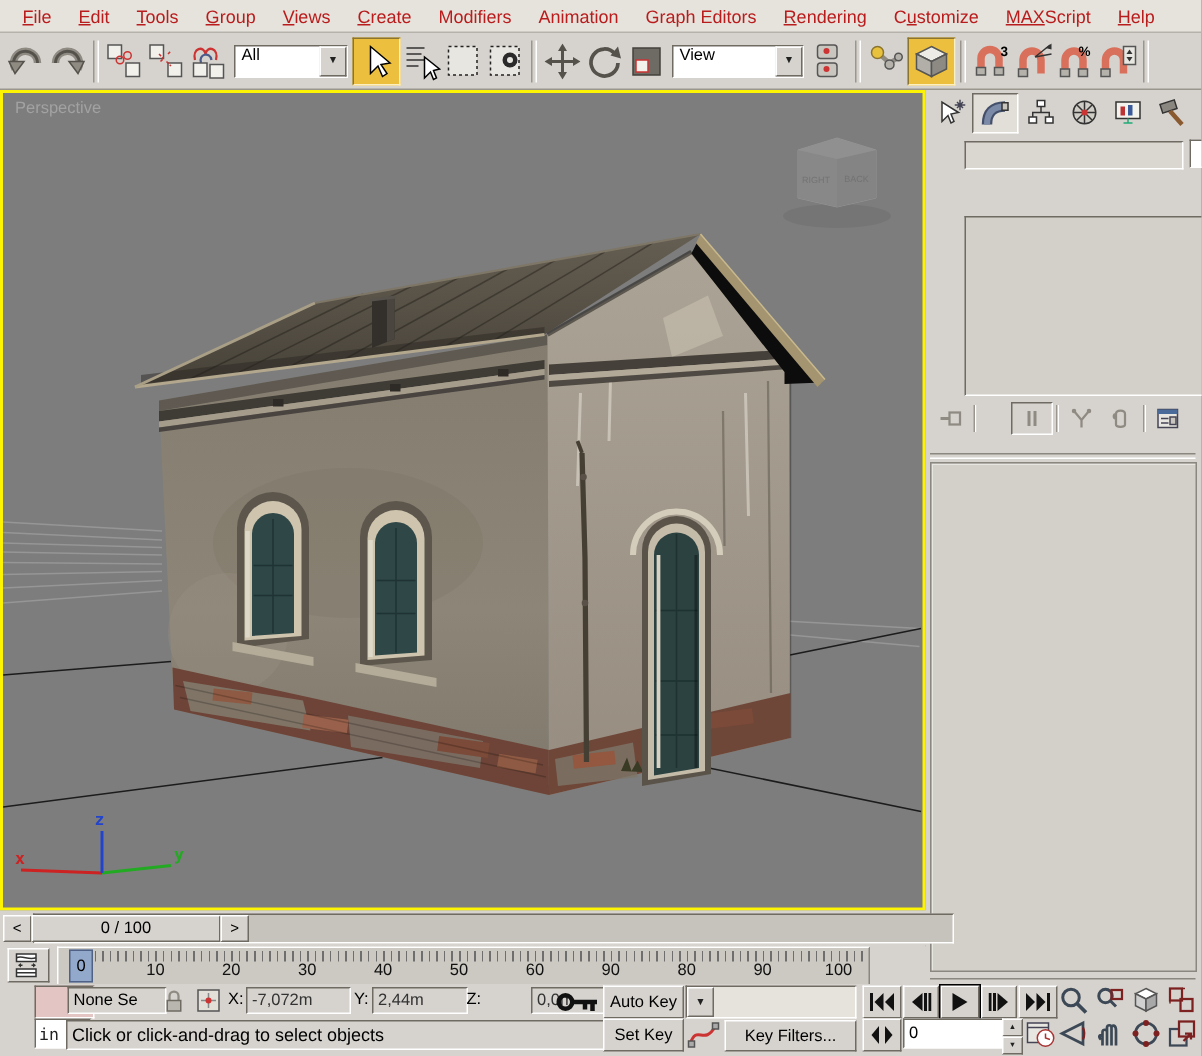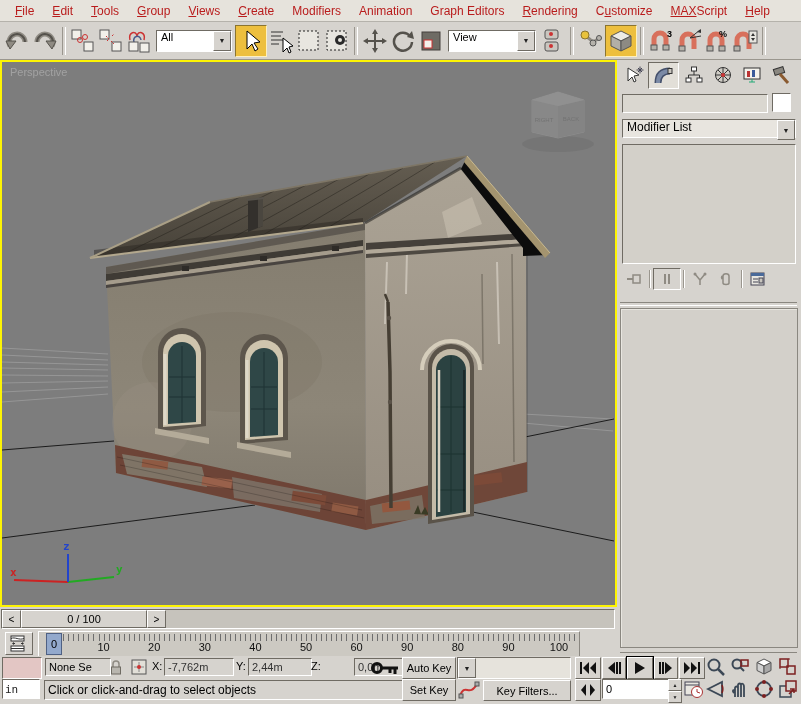--- a/index.html
+++ b/index.html
@@ -1,21 +1,21 @@
 <!DOCTYPE html>
 <html><head>
 <meta charset="utf-8">
 <style>
   html,body{margin:0;padding:0;}
   body{width:801px;height:704px;position:relative;font-family:"Liberation Sans",sans-serif;
        background:#d6d3ce;overflow:hidden;-webkit-font-smoothing:none;}
   .abs{position:absolute;}
   
   .raised{background:#d6d3ce;border:1px solid;border-color:#ffffff #6f6b63 #6f6b63 #ffffff;}
-  .sunken{background:#d6d3ce;border:1px solid;border-color:#6f6b63 #ffffff #ffffff #6f6b63;}
+  .sunken{background:#d6d3ce;border:1px solid;border-color:#6f6b63 #ffffff #ffffff #6f6b63;margin-left:21px;}
   .pressed-yellow{background:#edbf3e;border:1px solid;border-color:#8a7430 #fdf0c0 #fdf0c0 #8a7430;}
   
   #menubar{left:0;top:0;width:801px;height:22px;background:#e6e3dc;border-bottom:1px solid #b5b2ab;
            display:flex;align-items:center;padding-left:6px;box-sizing:border-box;}
   .menu-item{font-size:12px;color:#b91c1c;padding:2px 9px;cursor:default;white-space:nowrap;}
   
   #toolbar{left:0;top:22px;width:801px;height:38px;background:#d6d3ce;display:flex;align-items:center;
            padding-left:3px;box-sizing:border-box;border-bottom:1px solid #9a968e;}
   .tsep{width:2px;height:28px;margin:0 3px;border-left:1px solid #9a968e;border-right:1px solid #fff;}
   .tbtn{width:28px;height:30px;display:flex;align-items:center;justify-content:center;flex:0 0 auto;}
@@ -437,24 +437,20 @@
       <svg width="20" height="20">
           <rect x="3" y="3" width="10" height="6" fill="#8a8780" stroke="#333" transform="rotate(-18 8 6)"></rect>
           <path d="M9,9 L17,18" stroke="#8a5a30" stroke-width="3"></path>
         </svg>
     </div>
   </div>
 
   <input class="abs sunken" style="left: 5px; top: 34px; width: 140px; height: 15px; background: rgb(218, 215, 208); font-size: 11px; font-family: inherit;" value="">
   <div class="abs sunken" style="left:155px;top:33px;width:17px;height:17px;background:#fff;"></div>
 
-  <div class="abs dd" style="left:5px;top:59px;width:174px;height:19px;background:#e8e5df;box-sizing:border-box;">
-    <span class="dd-text" style="font-size:12px;">Modifier List</span>
-    <span class="dd-btn">▼</span>
-  </div>
 
   <div class="abs sunken" style="left:5px;top:84px;width:172px;height:118px;background:#d3d0c9;"></div>
 
   <div class="abs" style="left:4px;top:208px;display:flex;align-items:center;">
     <div class="stack-btn">
       <svg width="18" height="16">
           <path d="M2,8 H8" stroke="#8f8b83" stroke-width="2"></path>
           <rect x="8" y="4" width="7" height="8" fill="none" stroke="#8f8b83" stroke-width="1.5"></rect>
         </svg>
     </div>
@@ -539,21 +535,21 @@
       </svg>
   </div>
   <div class="abs" style="left:130px;top:2px;">
     <svg width="18" height="18">
         <rect x="2" y="2" width="14" height="14" fill="#e2dfd8" stroke="#555"></rect>
         <path d="M9,4 V14 M4,9 H14" stroke="#888"></path>
         <circle cx="9" cy="9" r="2" fill="#c33"></circle>
       </svg>
   </div>
   <span class="abs lbl" style="left:152px;top:4px;">X:</span>
-  <div class="abs field" style="left:164px;top:2px;width:62px;height:16px;">-7,762m</div>
+  <div class="abs field" style="left:164px;top:2px;width:62px;height:16px;">-7,072m</div>
   <span class="abs lbl" style="left:236px;top:4px;">Y:</span>
   <div class="abs field" style="left:248px;top:2px;width:56px;height:16px;">2,44m</div>
   <span class="abs lbl" style="left:311px;top:4px;">Z:</span>
   <div class="abs field" style="left:322px;top:2px;width:44px;height:16px;margin-left:32px;">0,0m</div>
   <div class="abs" style="left:370px;top:1px;">
     <svg width="30" height="22">
         <circle cx="7" cy="11" r="4.5" fill="none" stroke="#111" stroke-width="3"></circle>
         <path d="M11.5,11 H28 M20,11 v5 M25,11 v6" stroke="#111" stroke-width="3"></path>
       </svg>
   </div>

